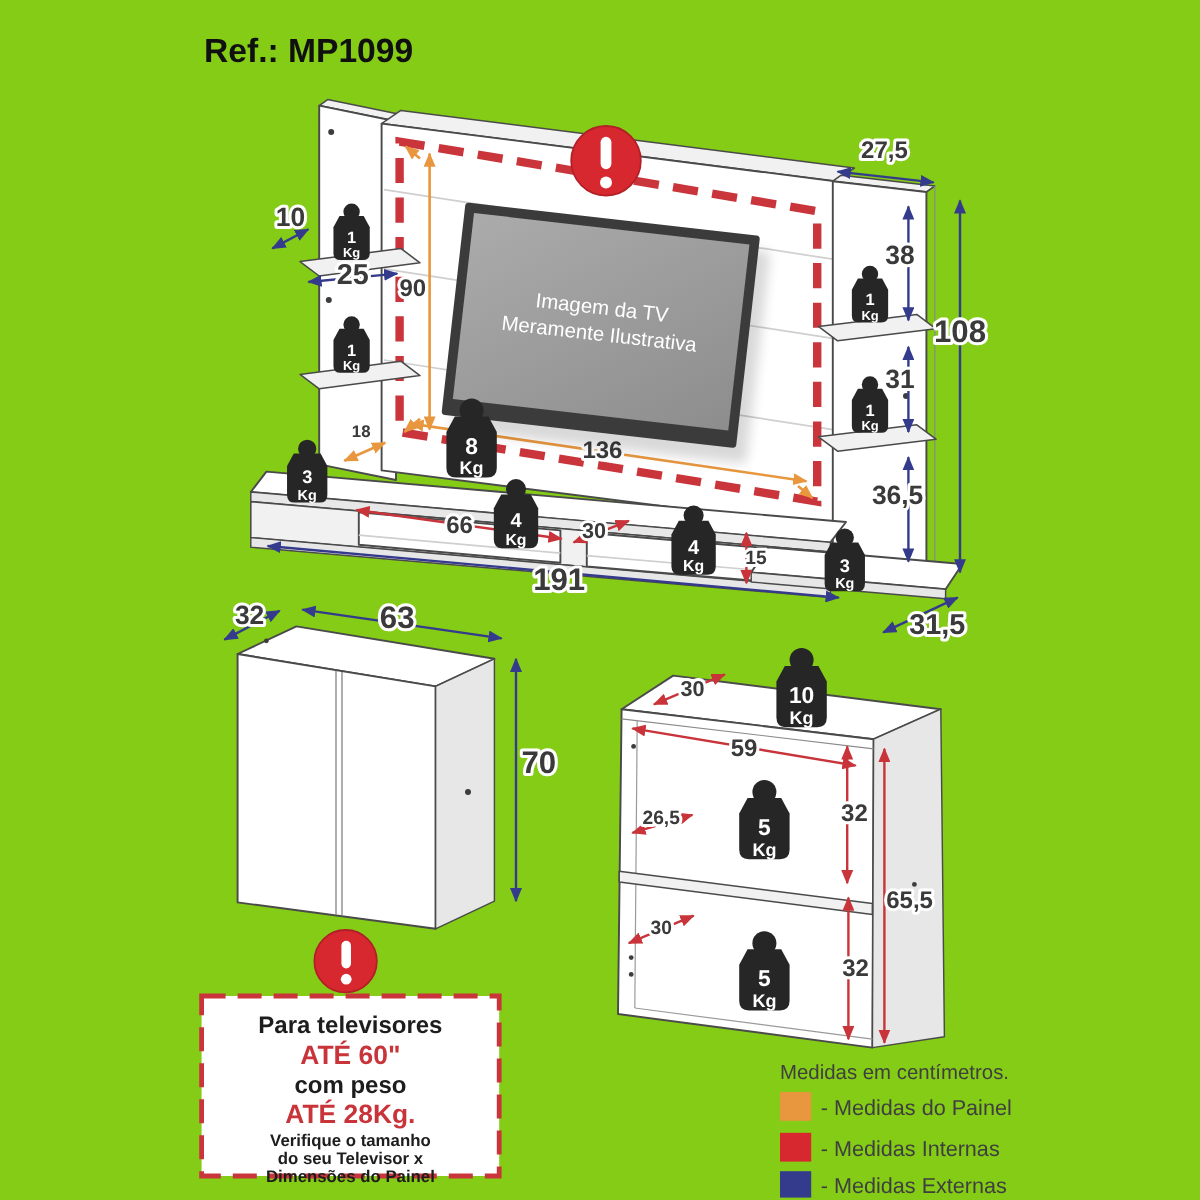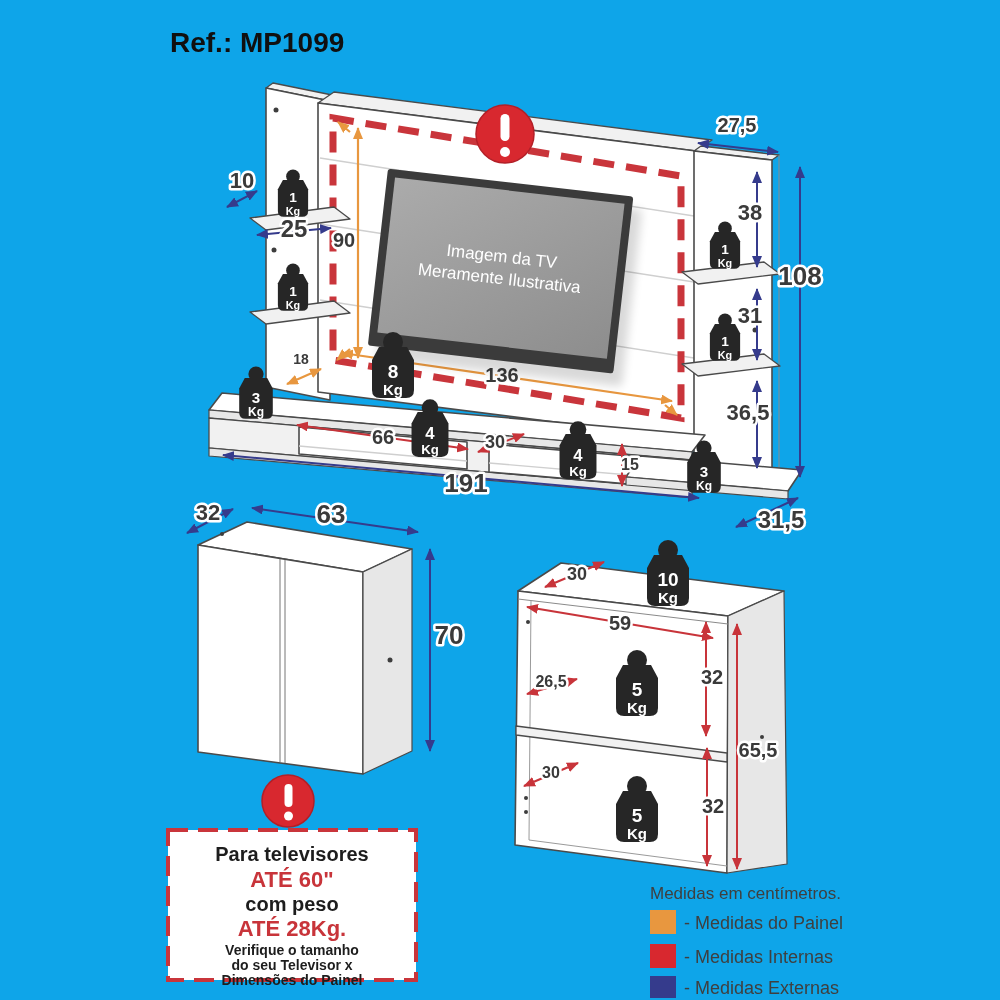--- a/index.html
+++ b/index.html
@@ -1,16 +1,16 @@
 <!DOCTYPE html>
 <html><head>
 <meta charset="utf-8">
 <style>
   html,body{margin:0;padding:0;background:#ffffff;}
-  .stage{position:relative;width:1000px;height:1000px;background:#0ea5e9;font-family:"Liberation Sans",sans-serif;overflow:hidden;}
+  .stage{position:relative;width:1000px;height:1000px;background:#84cc16;font-family:"Liberation Sans",sans-serif;overflow:hidden;}
   svg{display:block;}
   text{font-family:"Liberation Sans",sans-serif;}
   .title{font-size:28px;font-weight:700;fill:#101010;}
   .dim{fill:#3a3a3a;font-weight:600;text-anchor:middle;paint-order:stroke;stroke:#ffffff;stroke-width:5px;stroke-linejoin:round;}
   .s14{font-size:14px;} .s16{font-size:16px;} .s18{font-size:18px;}
   .s20{font-size:20px;} .s22{font-size:22px;} .s24{font-size:24px;} .s26{font-size:26px;}
   .wood{fill:#ffffff;stroke:#4a4a4a;stroke-width:1.6;stroke-linejoin:round;}
   .woodl{fill:#f1f1f1;stroke:#4a4a4a;stroke-width:1.3;stroke-linejoin:round;}
   .woodd{fill:#e7e7e7;stroke:#4a4a4a;stroke-width:1.2;stroke-linejoin:round;}
   .slat{stroke:#cfcfcf;stroke-width:1.4;}

